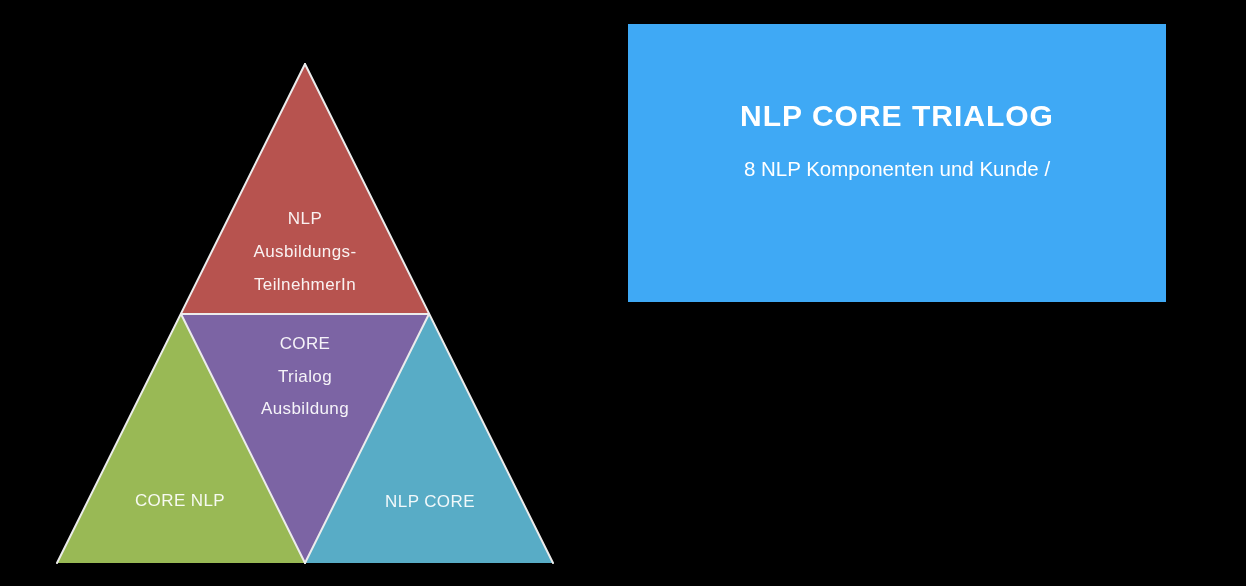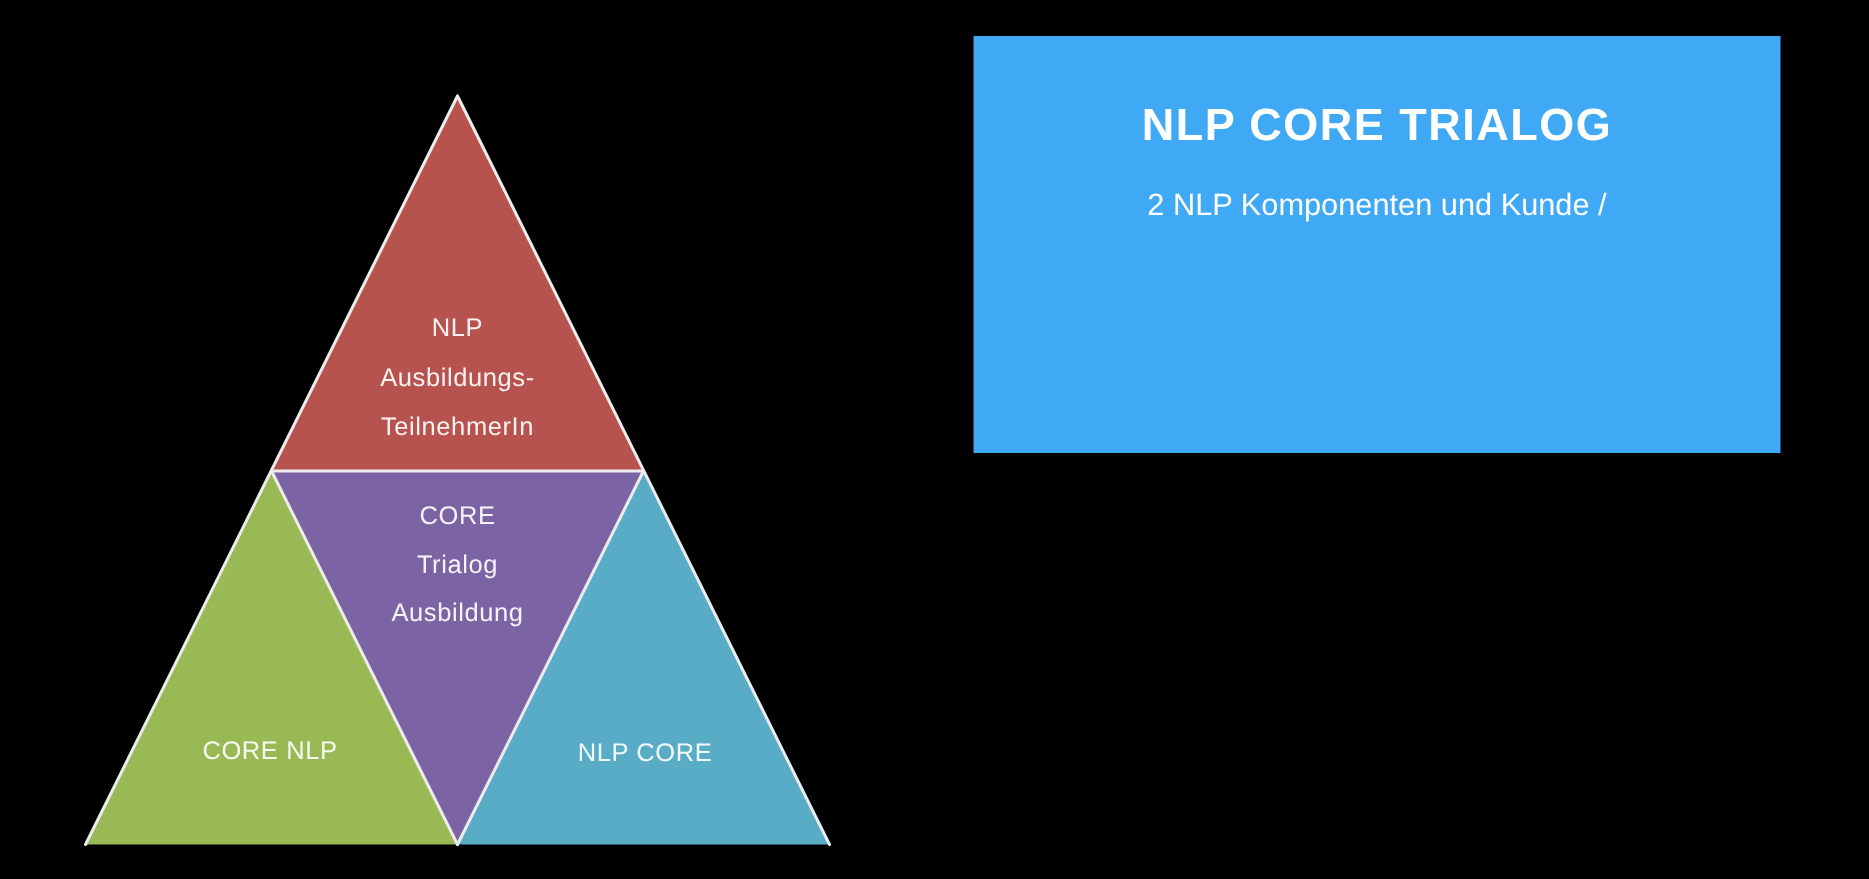--- a/index.html
+++ b/index.html
@@ -33,26 +33,26 @@
   }
   .pyramid text {
     fill: rgba(255,255,255,0.92);
     font-family: "Liberation Sans", sans-serif;
     font-size: 17px;
     letter-spacing: 0.4px;
     text-anchor: middle;
   }
   .info-panel {
     position: absolute;
-    left: 649px;
+    left: 628px;
     top: 24px;
     width: 538px;
     height: 278px;
     box-sizing: border-box;
-    padding-top: 40px;
+    padding-top: 72px;
     text-align: center;
     color: #ffffff;
   }
   .panel-title {
     font-size: 30px;
     line-height: 40px;
     font-weight: 700;
     letter-spacing: 1px;
   }
   .panel-subtitle {
@@ -89,17 +89,17 @@
     <text x="305" y="414">Ausbildung</text>
 
     <text x="180" y="506">CORE NLP</text>
 
     <text x="430" y="507">NLP CORE</text>
   </svg>
 
   <div class="info-panel" style="background-color: rgb(63, 169, 245);">
     <div class="panel-title">NLP CORE TRIALOG</div>
     <div class="panel-subtitle">
-      <div>2 NLP Komponenten und Kunde /</div>
+      <div>8 NLP Komponenten und Kunde /</div>
     </div>
   </div>
 
 </div>
 
 </body></html>

